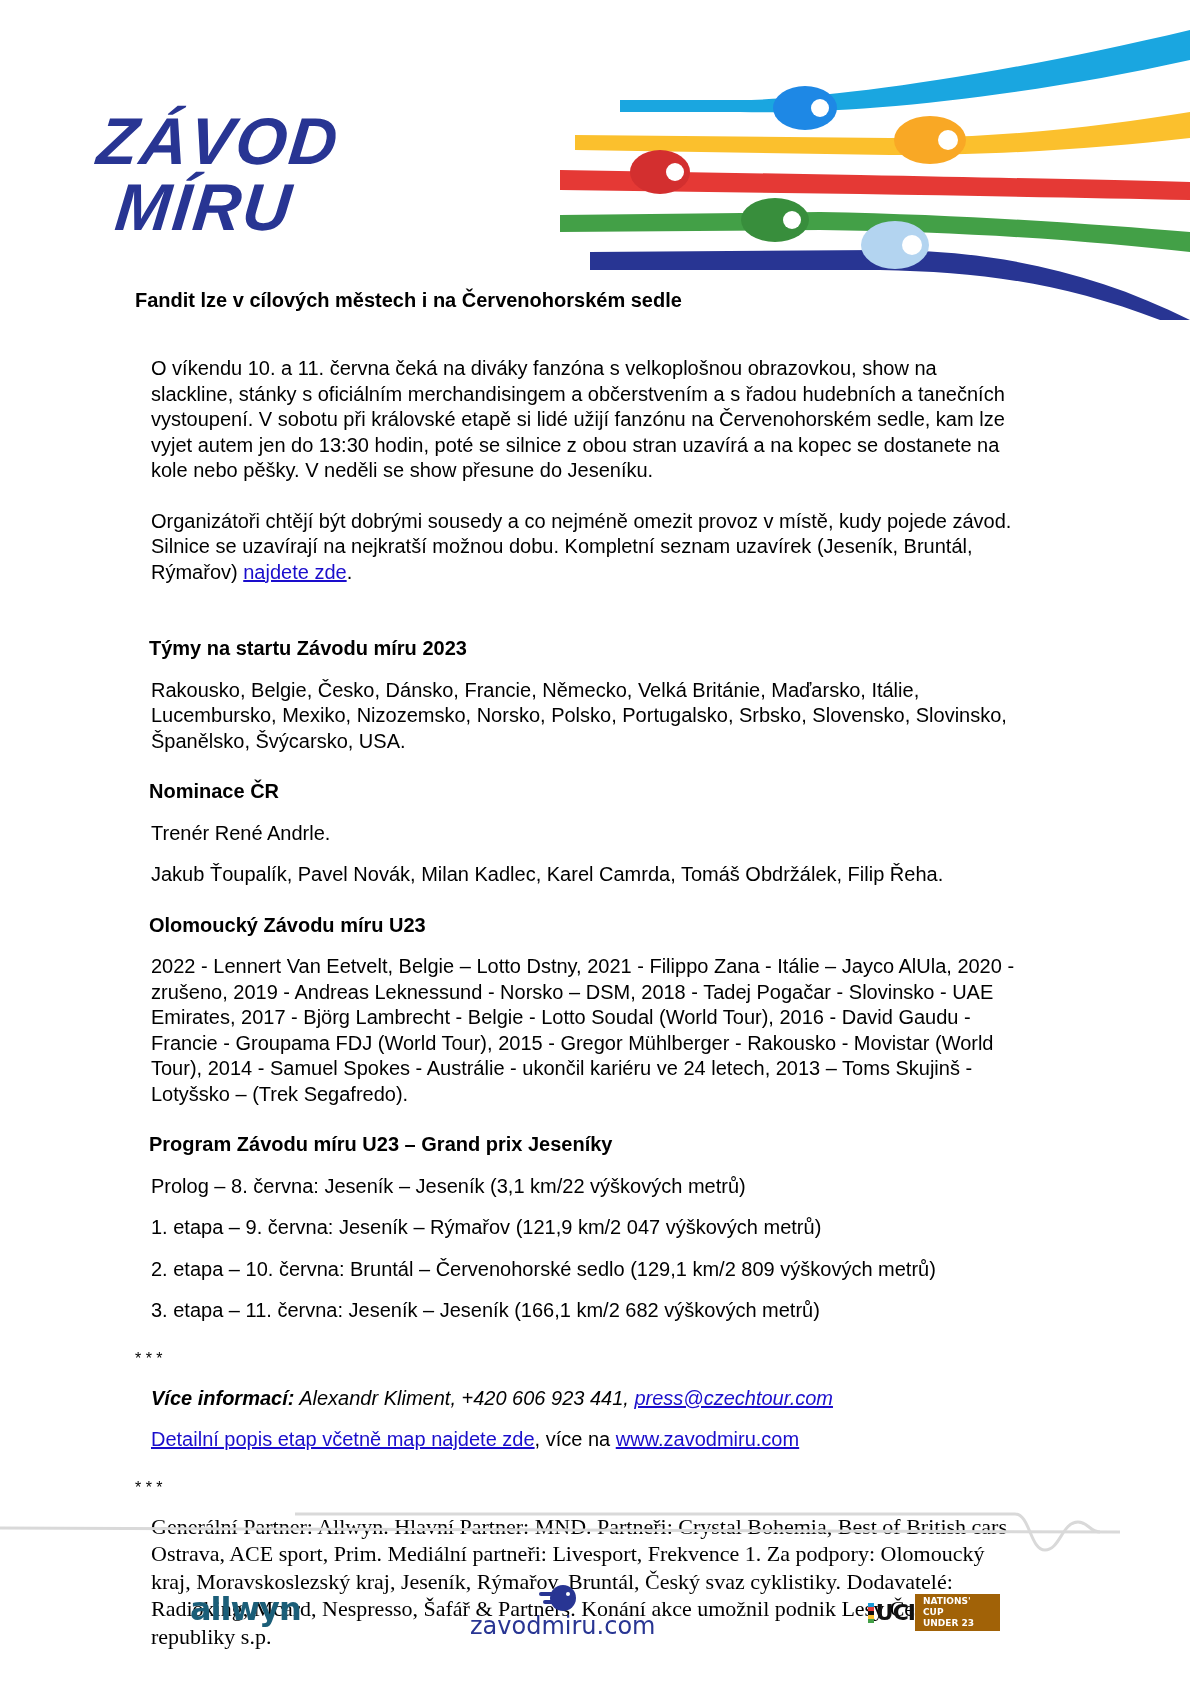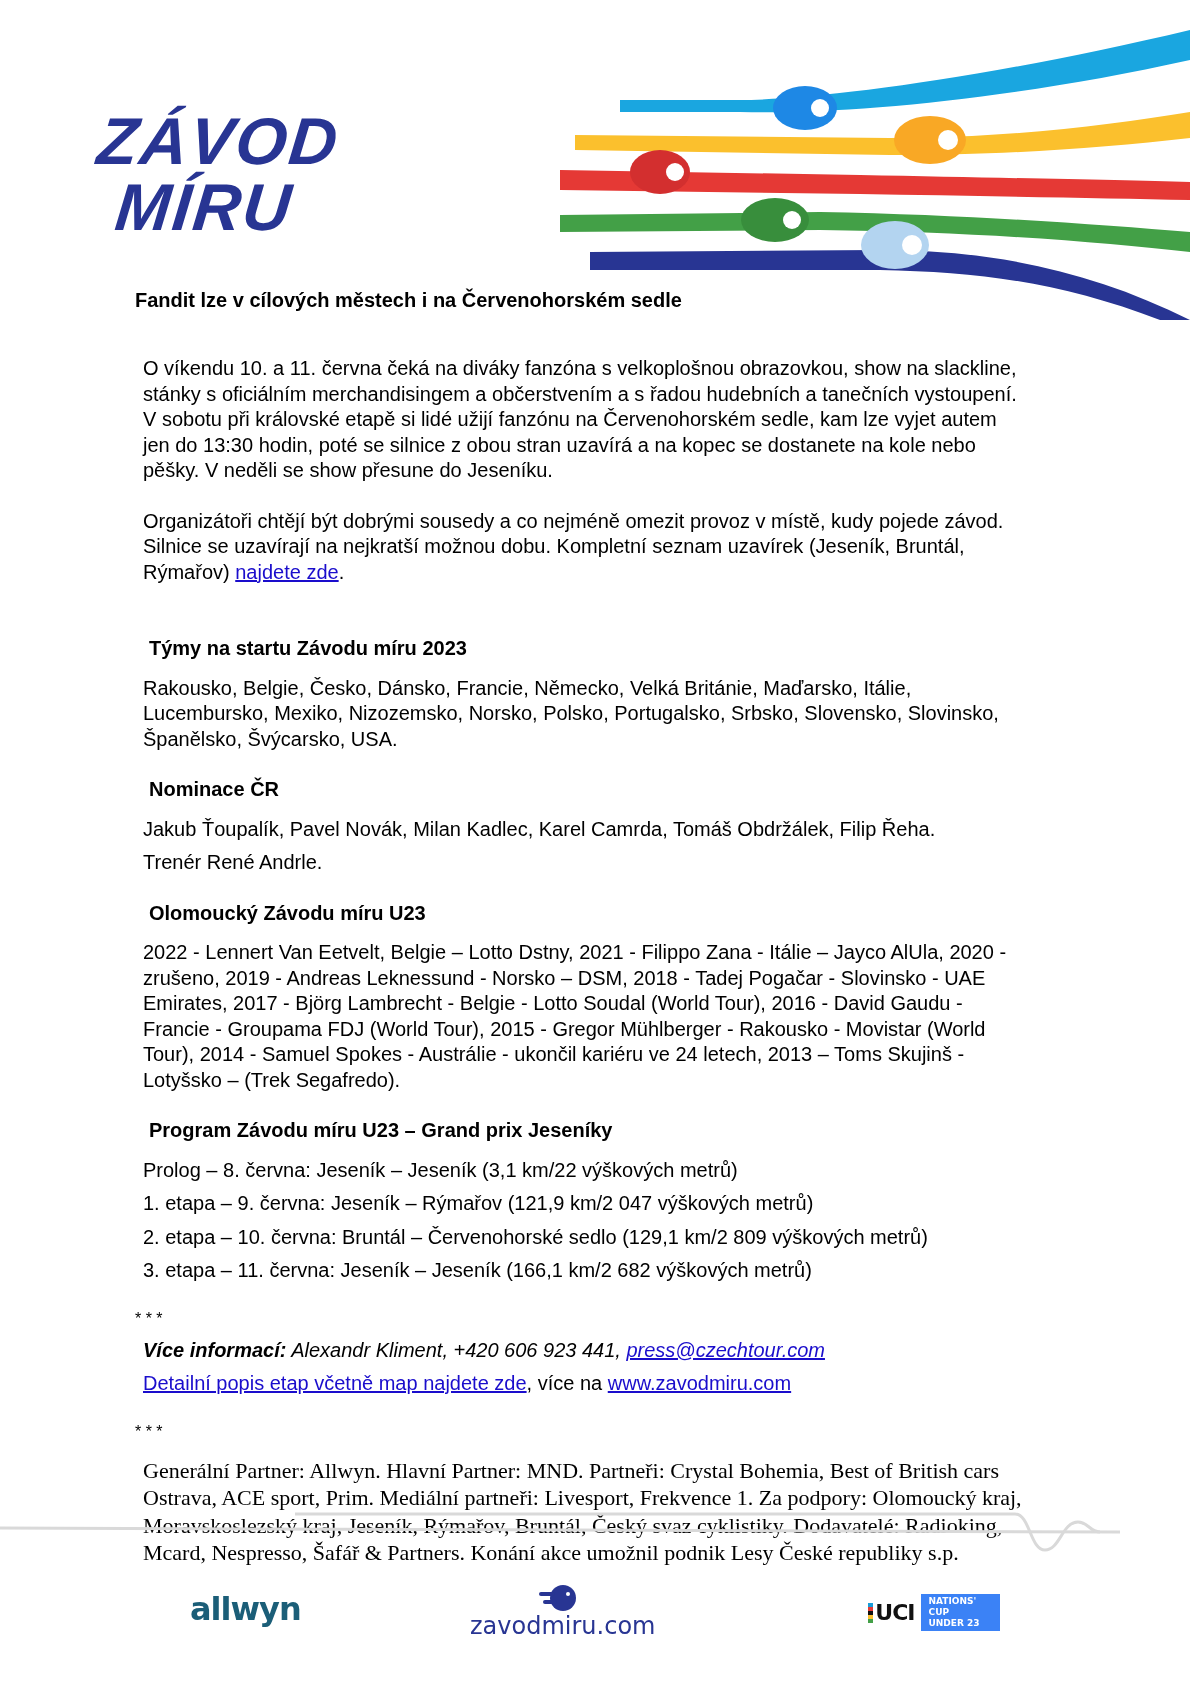--- a/index.html
+++ b/index.html
@@ -2,41 +2,41 @@
 <html><head>
 <meta charset="utf-8">
 <style>
   html, body { margin: 0; padding: 0; background: #ffffff; }
   body { width: 1190px; height: 1683px; position: relative; overflow: hidden; font-family: "Liberation Sans", sans-serif; color: #000; }
   .logo { position: absolute; left: 98px; top: 108px; width: 330px; height: 130px; }
   .logo-text { font-family: "Liberation Sans", sans-serif; font-weight: 900; font-style: italic; color: #283593; font-size: 66px; line-height: 66px; letter-spacing: 2px; transform: skewX(-6deg); }
   .hero { position: absolute; left: 560px; top: 20px; width: 630px; height: 300px; }
   .content { position: absolute; left: 135px; top: 288px; width: 900px; }
   .title { font-weight: bold; font-size: 20px; line-height: 24px; margin: 0; }
-  p { margin: 8px; font-size: 20px; line-height: 25.5px; }
+  p { margin: 16px; font-size: 20px; line-height: 25.5px; }
   .para1 { margin-top: 44px; }
   .para2 { margin-top: 25px; }
   h3 { font-size: 20px; font-weight: bold; margin: 14px; line-height: 25.5px; }
   .sec1 { margin-top: 51px; }
   .sec { margin-top: 25px; }
   a { color: #1a0dcc; text-decoration: underline; }
   .stars { margin-top: 24px; font-size: 16px; line-height: 22px; }
   .contact { font-style: italic; }
   .contact b { font-weight: bold; }
   .partners { font-family: "Liberation Serif", serif; font-size: 22px; line-height: 27.5px; margin-top: 14px; }
   .footer-lines { position: absolute; left: 0; top: 1500px; width: 1190px; height: 60px; }
   .footer-logos { position: absolute; left: 0; top: 1580px; width: 1000px; height: 60px; }
   .allwyn { position: absolute; left: 190px; top: 10px; font-weight: 900; font-size: 32px; color: #1b5e78; font-family: "DejaVu Sans", sans-serif; letter-spacing: -1px; }
   .zavod { position: absolute; left: 462px; top: 4px; display: flex; align-items: center; flex-direction: column; }
   .zavod-text { font-family: "DejaVu Sans", sans-serif; font-size: 24px; color: #283593; font-weight: 500; margin-left: 8px; }
   .uci { position: absolute; left: 868px; top: 14px; display: flex; align-items: center; }
   .uci-text { font-weight: 900; font-size: 22px; color: #111; font-family: "DejaVu Sans", sans-serif; letter-spacing: -1px; }
   .uci-stripe { width: 6px; height: 20px; display: flex; flex-direction: column; margin-right: 2px; }
   .uci-stripe span { flex: 1; }
-  .uci-badge { background: #3b82f6; color: #fff; font-size: 9px; font-weight: bold; line-height: 11px; padding: 2px 8px; margin-left: 6px; font-family: "DejaVu Sans", sans-serif; }
+  .uci-badge { background: #a16207; color: #fff; font-size: 9px; font-weight: bold; line-height: 11px; padding: 2px 8px; font-family: "DejaVu Sans", sans-serif; }
 </style>
 </head>
 <body>
 
 <div class="logo">
   <div class="logo-text">ZÁVOD</div>
   <div class="logo-text" style="margin-left:18px;">MÍRU</div>
 </div>
 
 <svg class="hero" viewBox="0 0 630 300">
@@ -64,22 +64,22 @@
 
   <p class="para2"><span>Organizátoři chtějí být dobrými sousedy a co nejméně omezit provoz v místě, kudy pojede závod. Silnice se uzavírají na nejkratší možnou dobu. Kompletní seznam uzavírek (Jeseník, Bruntál, Rýmařov) </span><a href="#">najdete zde</a><span>.</span></p>
 
   <div class="sec1">
     <h3>Týmy na startu Závodu míru 2023</h3>
     <p>Rakousko, Belgie, Česko, Dánsko, Francie, Německo, Velká Británie, Maďarsko, Itálie, Lucembursko, Mexiko, Nizozemsko, Norsko, Polsko, Portugalsko, Srbsko, Slovensko, Slovinsko, Španělsko, Švýcarsko, USA.</p>
   </div>
 
   <div class="sec">
     <h3>Nominace ČR</h3>
+    <p>Trenér René Andrle.</p>
     <p>Jakub Ťoupalík, Pavel Novák, Milan Kadlec, Karel Camrda, Tomáš Obdržálek, Filip Řeha.</p>
-    <p>Trenér René Andrle.</p>
   </div>
 
   <div class="sec">
     <h3>Olomoucký Závodu míru U23</h3>
     <p>2022 - Lennert Van Eetvelt, Belgie – Lotto Dstny, 2021 - Filippo Zana - Itálie – Jayco AlUla, 2020 -  zrušeno, 2019 - Andreas Leknessund - Norsko – DSM, 2018 - Tadej Pogačar - Slovinsko - UAE Emirates, 2017 - Björg Lambrecht - Belgie - Lotto Soudal (World Tour), 2016 - David Gaudu - Francie - Groupama FDJ (World Tour), 2015 - Gregor Mühlberger - Rakousko - Movistar (World Tour), 2014 - Samuel Spokes - Austrálie - ukončil kariéru ve 24 letech, 2013 – Toms Skujinš - Lotyšsko – (Trek Segafredo).</p>
   </div>
 
   <div class="sec">
     <h3>Program Závodu míru U23 – Grand prix Jeseníky</h3>
     <p>Prolog – 8. června: Jeseník – Jeseník (3,1 km/22 výškových metrů)</p>

